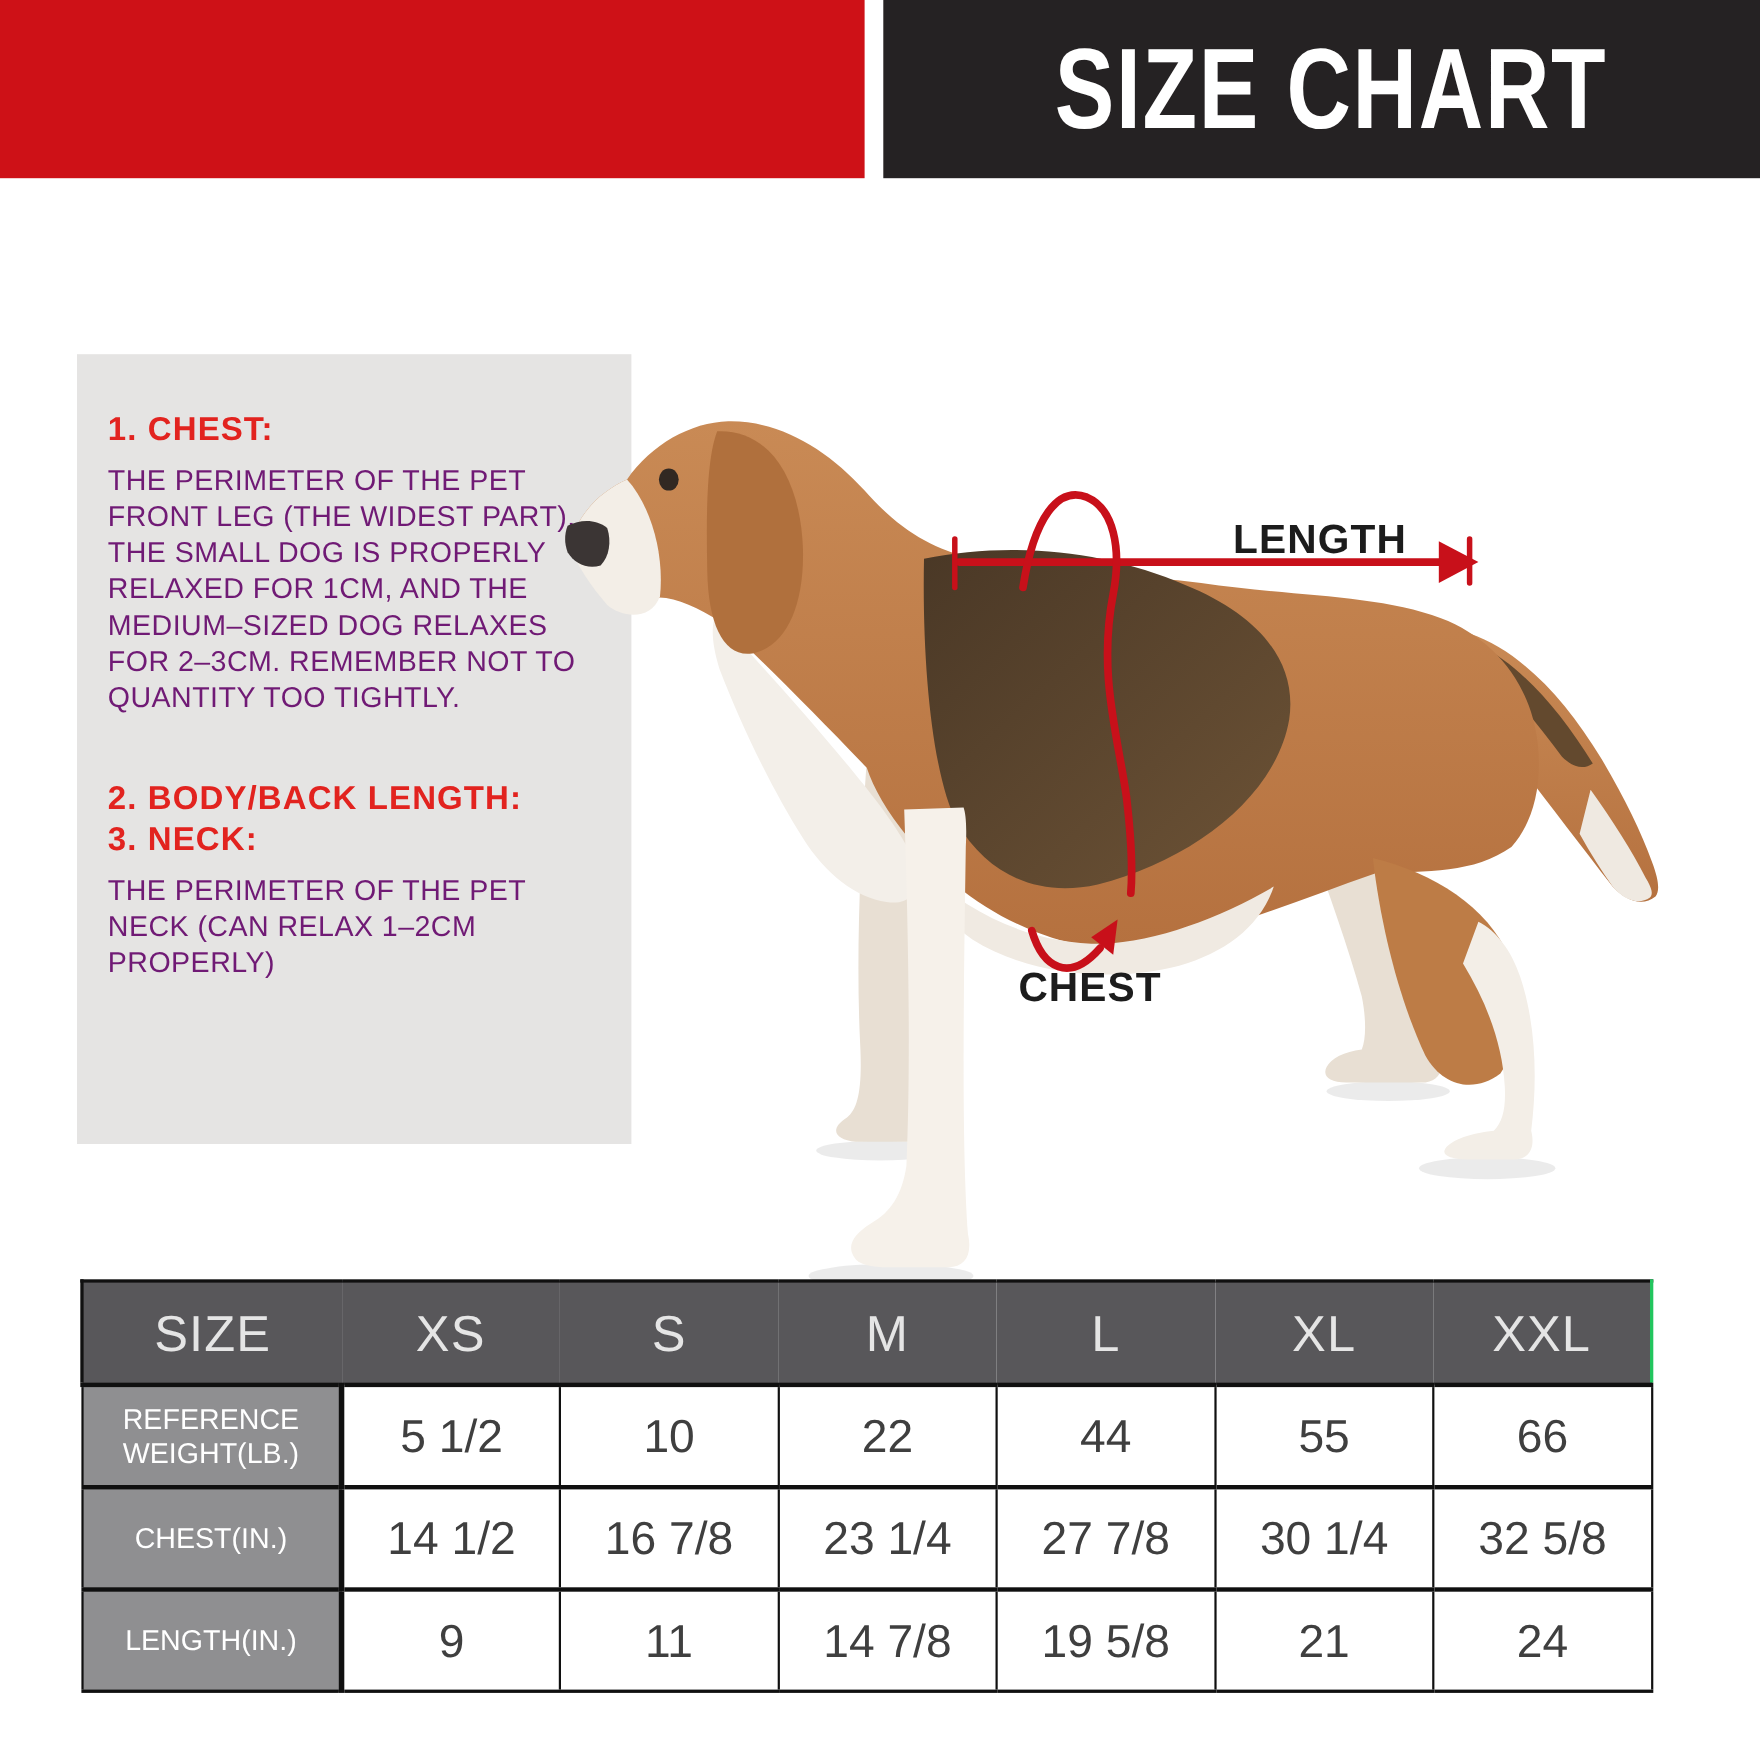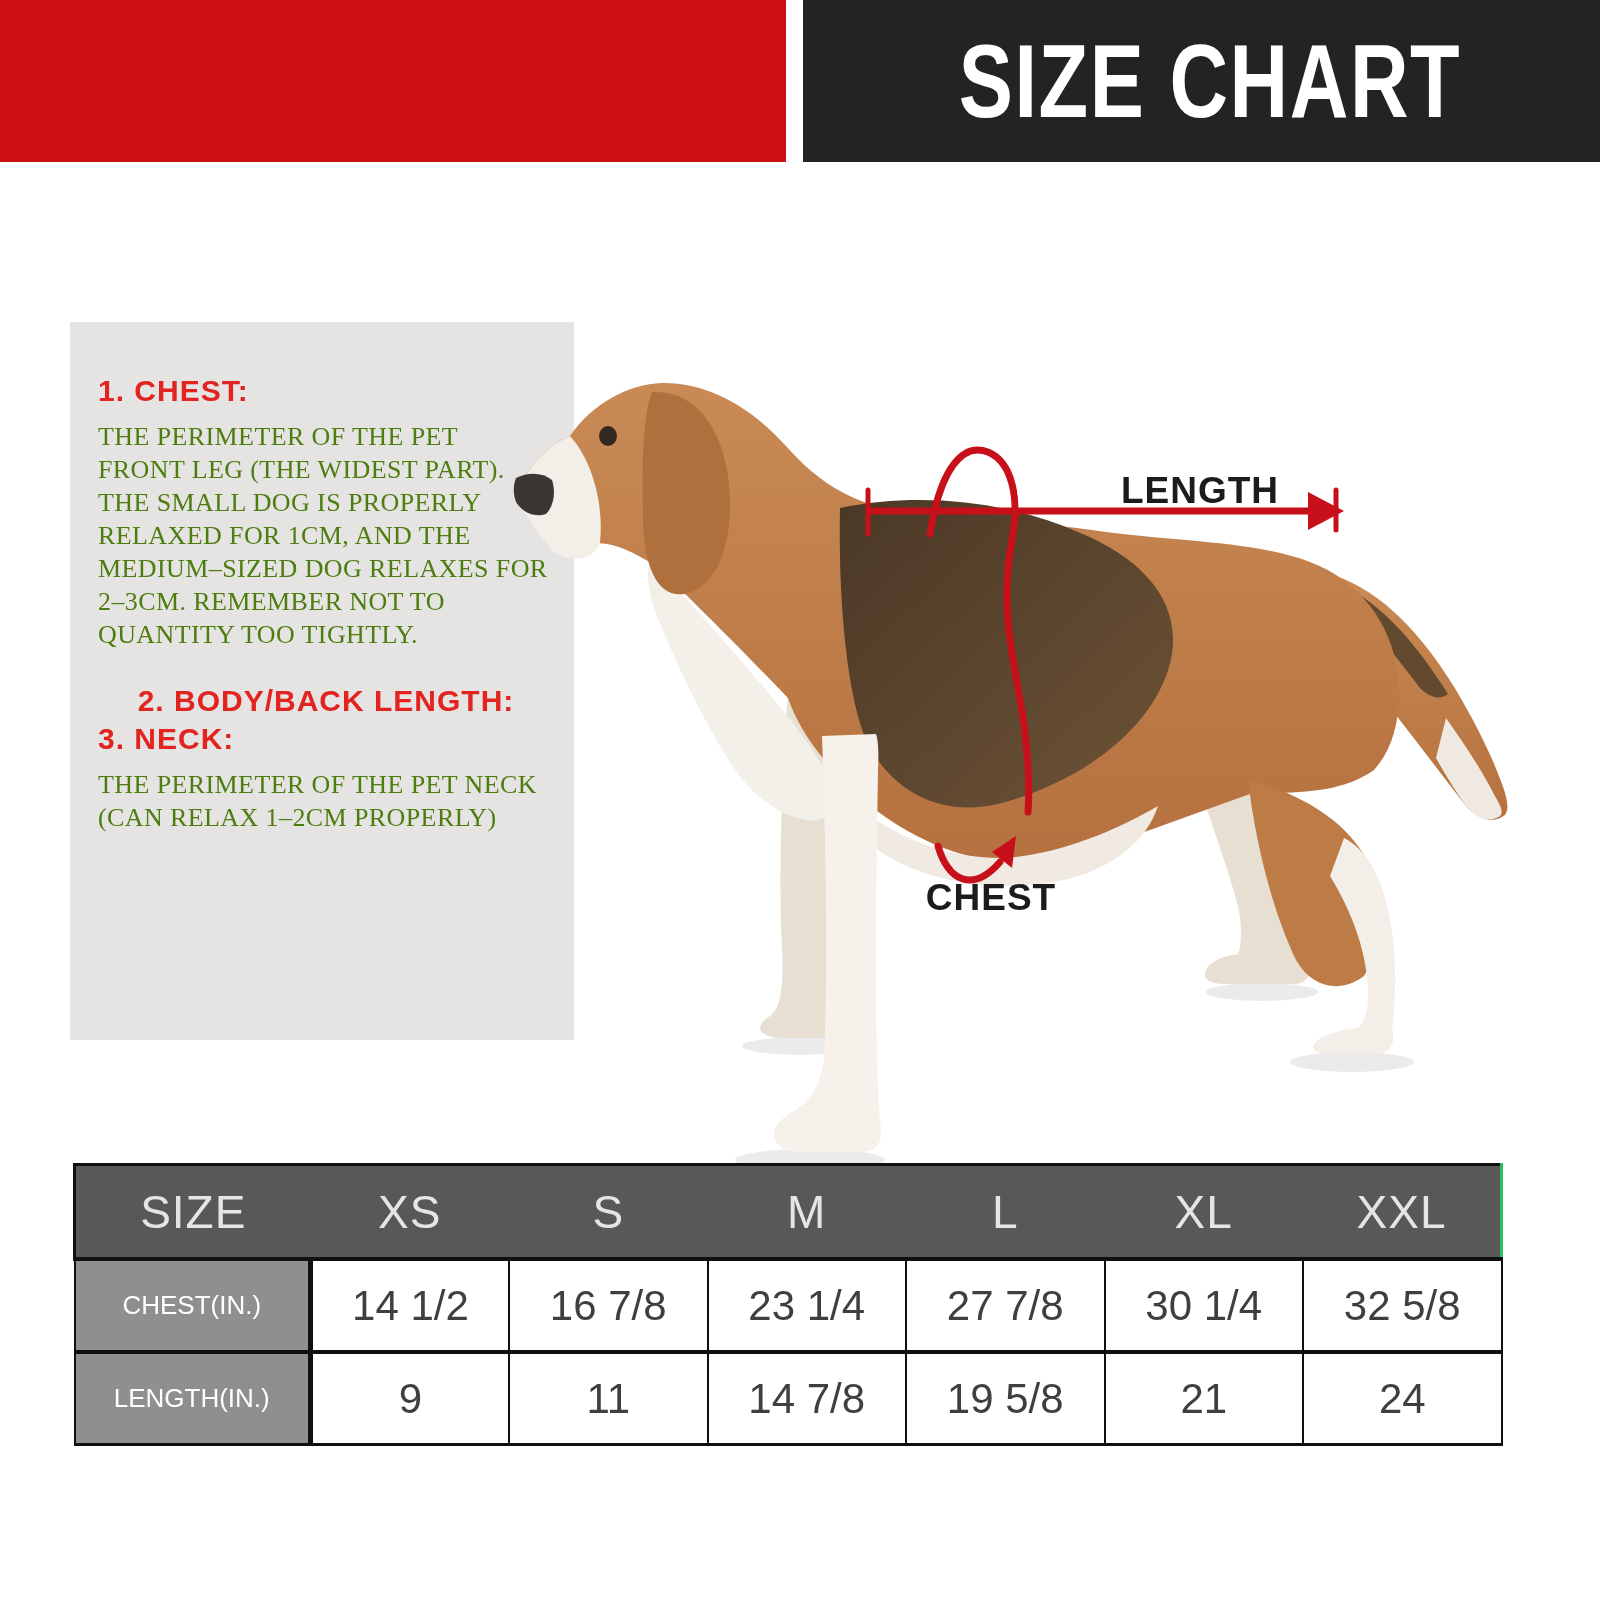--- a/index.html
+++ b/index.html
@@ -20,23 +20,23 @@
   .emblem{width:128px;height:100px;display:block;}
   .wordmark-row{display:flex;align-items:center;margin-top:4px;}
   .bars{display:flex;flex-direction:column;justify-content:center;margin:0 7px;}
   .bars i{display:block;width:24px;height:5px;background:#fff;margin:3px 0;border-radius:1px;}
   .wordmark{color:#fff;font-weight:700;font-size:38px;letter-spacing:2px;line-height:1;}
 
   
   .instructions{position:absolute;left:70px;top:322px;width:504px;height:718px;background:#e5e4e3;
                 box-sizing:border-box;padding:50px 20px 0 28px;z-index:1;}
   .instr-heading{color:#e2231f;font-weight:700;font-size:30px;line-height:38px;letter-spacing:1px;margin:0;}
-  .instr-heading.mt2{margin-top:31px;text-align:center;}
+  .instr-heading.mt2{margin-top:56px;}
   .instr-heading.mt3{}
-  .instr-body{color:#4d7c0f;font-size:26px;line-height:33px;letter-spacing:0.4px;margin:10px 0 0 0;width:452px;font-family:Liberation Serif, serif;}
+  .instr-body{color:#701a75;font-size:26px;line-height:33px;letter-spacing:0.4px;margin:10px 0 0 0;width:452px;}
 
   
   .figure{position:absolute;left:0;top:0;width:1600px;height:1600px;z-index:2;}
   .ann-label{font-family:"Liberation Sans",sans-serif;font-size:37px;font-weight:700;fill:#1c1c1c;letter-spacing:1px;}
 
   
   .size-table{position:absolute;left:73px;top:1163px;z-index:3;border-collapse:collapse;table-layout:fixed;
               width:1430px;}
   .size-table col.c-label{width:236px;}
   .size-table th{background:#58575a;color:#e5e5e5;font-weight:400;font-size:46px;letter-spacing:1px;
@@ -148,20 +148,29 @@
         <th>XS</th>
         <th>S</th>
         <th>M</th>
         <th>L</th>
         <th>XL</th>
         <th>XXL</th>
       </tr>
     </thead>
     <tbody>
       <tr>
+        <td class="lbl">REFERENCE WEIGHT(LB.)</td>
+        <td>5 1/2</td>
+        <td>10</td>
+        <td>22</td>
+        <td>44</td>
+        <td>55</td>
+        <td>66</td>
+      </tr>
+      <tr>
         <td class="lbl">CHEST(IN.)</td>
         <td>14 1/2</td>
         <td>16 7/8</td>
         <td>23 1/4</td>
         <td>27 7/8</td>
         <td>30 1/4</td>
         <td>32 5/8</td>
       </tr>
       <tr>
         <td class="lbl">LENGTH(IN.)</td>

